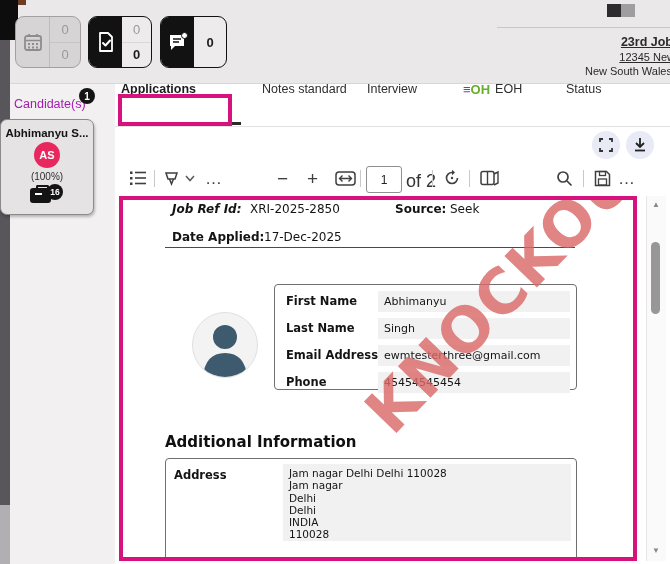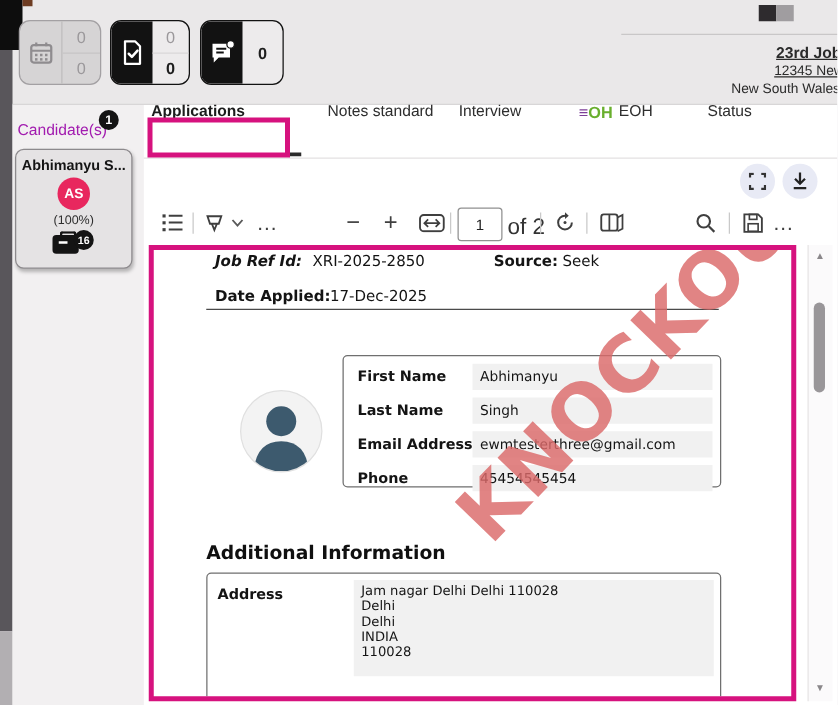--- a/index.html
+++ b/index.html
@@ -34,21 +34,21 @@
   .job-number{top:51px;right:-5px;font-size:11px;color:#2a2a2a;text-decoration:underline;white-space:nowrap;}
   .job-loc{top:65px;right:-2px;font-size:11px;color:#2a2a2a;white-space:nowrap;}
   
   .sidebar-bg{left:10px;top:84px;width:105px;height:480px;background:#f2f0f1;}
   .main-bg{left:115px;top:84px;width:555px;height:480px;background:#ffffff;}
   .hdr-border{left:10px;top:83px;width:660px;height:1px;background:#d8d6d7;}
   
   .cand-label{left:14px;top:97px;font-size:12.5px;color:#a21caf;}
   .cand-badge{left:79px;top:88px;width:16px;height:16px;border-radius:50%;background:#141414;color:#fff;
               font-size:10px;font-weight:bold;display:flex;align-items:center;justify-content:center;}
-  .cand-card{left:12px;top:119px;width:92px;height:94px;background:#e5e3e4;border:1px solid #8d8a8d;
+  .cand-card{left:0;top:119px;width:92px;height:94px;background:#e5e3e4;border:1px solid #8d8a8d;
              border-radius:7px;box-shadow:1px 2px 3px rgba(0,0,0,.25);display:flex;flex-direction:column;align-items:center;}
   .cand-name{margin-top:7px;font-size:11.5px;font-weight:bold;color:#141414;white-space:nowrap;}
   .cand-avatar{margin-top:3px;width:26px;height:26px;border-radius:50%;background:#e8275e;color:#fff;
                font-size:11px;font-weight:bold;display:flex;align-items:center;justify-content:center;}
   .cand-pct{margin-top:3px;font-size:10px;color:#2e2e2e;}
   .case-wrap{margin-top:2px;position:relative;width:38px;height:20px;}
   .case-body{position:absolute;left:2px;top:4px;width:21px;height:15px;background:#141414;border-radius:3px;}
   .case-handle{position:absolute;left:8px;top:1px;width:9px;height:5px;border:2px solid #141414;border-bottom:none;border-radius:2px 2px 0 0;}
   .case-minus{position:absolute;left:7px;top:9px;width:7px;height:2px;background:#fff;}
   .case-badge{position:absolute;left:19px;top:0px;width:16px;height:16px;border-radius:50%;background:#141414;color:#fff;
@@ -336,20 +336,21 @@
         <span class="pfield">45454545454</span>
       </div>
     </div>
 
     <div class="abs doc-h1" style="left:42px;top:233px;">Additional Information</div>
 
     <div class="abs aform">
       <span class="addr-lbl">Address</span>
       <div class="addr-field">
         <div>Jam nagar Delhi Delhi 110028</div>
+        <div>Jam nagar</div>
         <div>Delhi</div>
         <div>Delhi</div>
         <div>INDIA</div>
         <div>110028</div>
       </div>
 
     </div>
 
     <div class="abs watermark">
         <span>KNOCKOUT</span>

